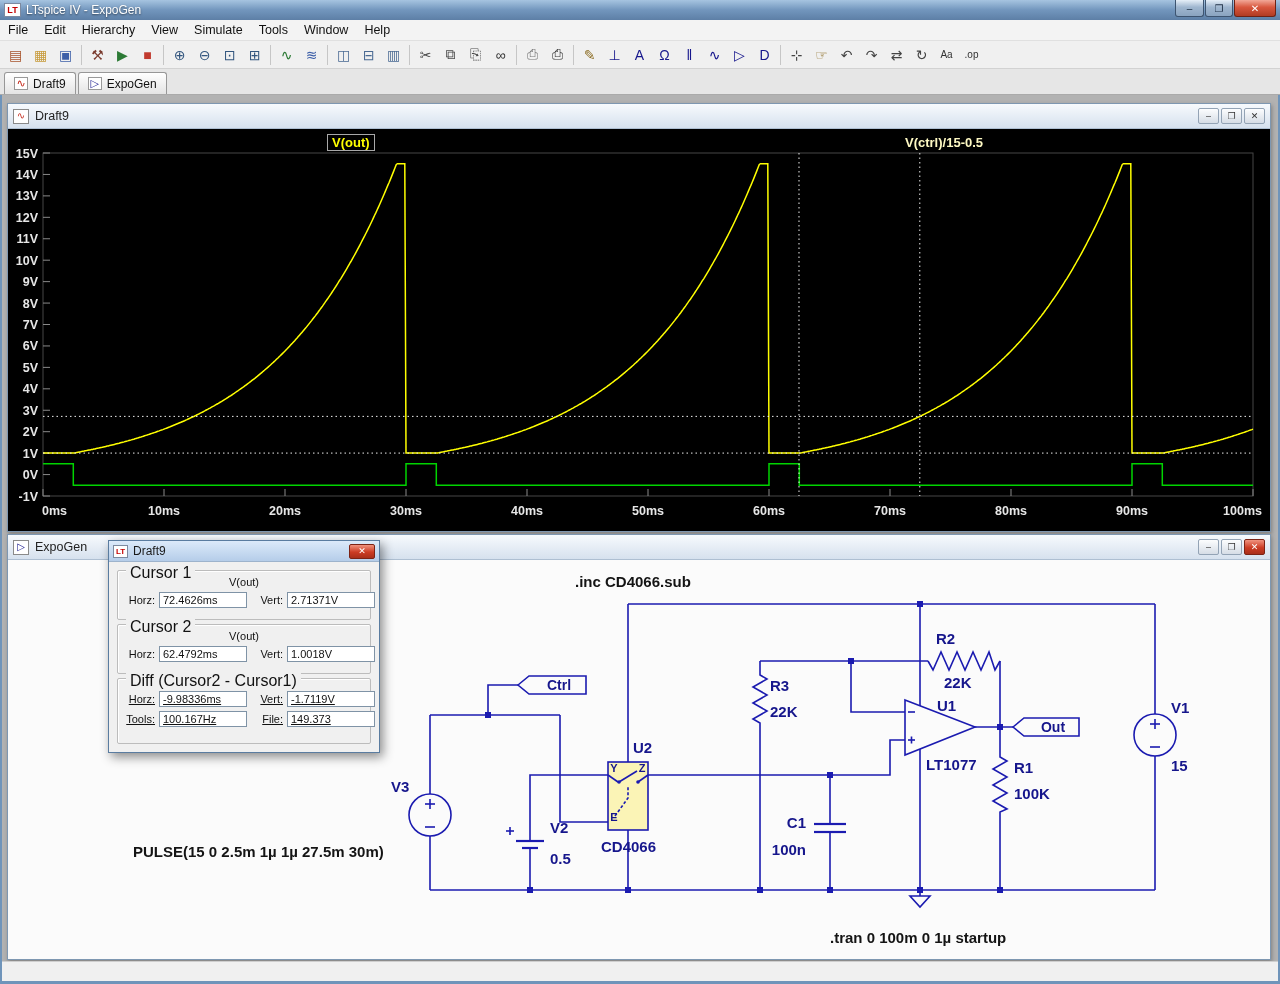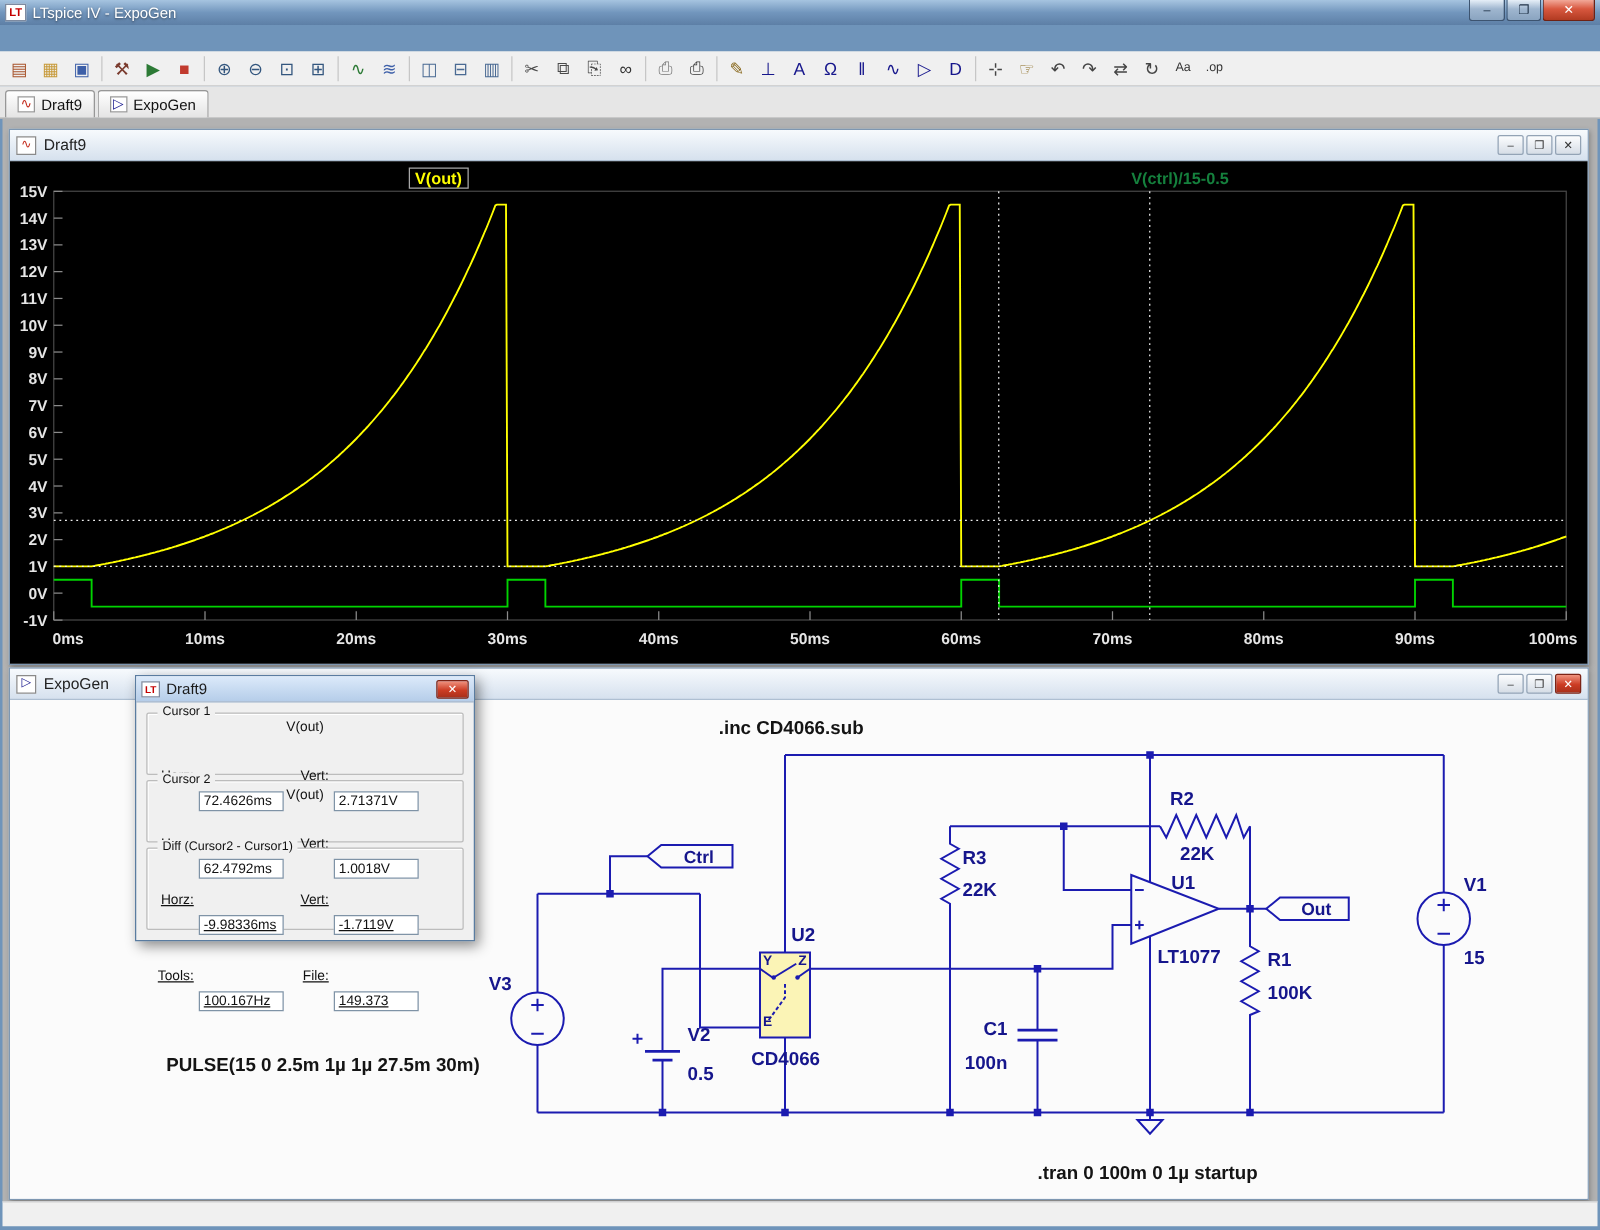--- a/index.html
+++ b/index.html
@@ -72,46 +72,56 @@
   .dialog { position:absolute; width:272px; height:213px; background:#f0f0f0; border:1px solid #5a7ca0;
     box-shadow:3px 4px 10px rgba(0,0,0,.45); z-index:50; }
   .dlgbar { height:21px; background:linear-gradient(#dceafa,#b5cde9); border-bottom:1px solid #9db3cc;
     display:flex; align-items:center; gap:5px; padding:0 4px; }
   .dlgbar .lt-logo { width:15px; height:13px; font-size:8px; }
   .dlg-title { font-size:12px; color:#1a1a1a; }
   .dlg-close { margin-left:auto; width:26px; height:15px; }
   .dlgbody { position:relative; height:190px; font-size:11px; color:#111; }
   .group { position:absolute; left:8px; right:8px; border:1px solid #bcbcbc; border-radius:2px;
     box-shadow:inset 1px 1px 0 #fff; }
-  .gtitle { position:absolute; top:-7px; left:8px; background:#f0f0f0; padding:0 4px; font-size:10px; }
+  .gtitle { position:absolute; top:-7px; left:8px; background:#f0f0f0; padding:0 4px; font-size:16px; }
   .gtrace { text-align:center; margin-top:5px; font-size:11px; }
   .grow { display:flex; align-items:center; gap:4px; padding:0 5px; margin-top:4px; }
   .glab { width:32px; text-align:right; flex:0 0 auto; }
-  .gfield { flex:0 0 auto; width:68px; height:16px; line-height:15px; background:#fff;
-    border:1px solid #7f93a6; padding:0 3px; overflow:hidden; white-space:nowrap;margin-top:41px; }
+  .gfield { flex:0 0 auto; width:88px; height:16px; line-height:15px; background:#fff;
+    border:1px solid #7f93a6; padding:0 3px; overflow:hidden; white-space:nowrap; }
 
   
   .statusbar { position:absolute; left:2px; right:2px; top:961px; height:20px; background:#f0f0f0;
     border-top:1px solid #cfcfcf; font-size:11px; color:#333; padding:2px 6px; }
 </style>
 </head>
 <body>
 
 <div class="app">
 
   <div class="titlebar">
     <span class="lt-logo">LT</span>
     <span class="title-text">LTspice IV - ExpoGen</span>
     <span class="caption-btns">
       <span class="cap-btn min">–</span>
       <span class="cap-btn max">❐</span>
       <span class="cap-btn close">✕</span>
     </span>
   </div>
 
+  <div class="menubar">
+      <span class="menu-item">File</span>
+      <span class="menu-item">Edit</span>
+      <span class="menu-item">Hierarchy</span>
+      <span class="menu-item">View</span>
+      <span class="menu-item">Simulate</span>
+      <span class="menu-item">Tools</span>
+      <span class="menu-item">Window</span>
+      <span class="menu-item">Help</span>
+    </div>
   <div class="toolbar">
       <span class="tbtn" style="color: rgb(168, 84, 44);">▤</span>
       <span class="tbtn" style="color: rgb(199, 154, 58);">▦</span>
       <span class="tbtn" style="color: rgb(61, 95, 168);">▣</span>
       <span class="tsep"></span>
       <span class="tbtn" style="color: rgb(122, 59, 46);">⚒</span>
       <span class="tbtn" style="color: rgb(44, 122, 53);">▶</span>
       <span class="tbtn" style="color: rgb(193, 58, 46);">■</span>
       <span class="tsep"></span>
       <span class="tbtn" style="color: rgb(51, 86, 126);">⊕</span>
@@ -236,21 +246,21 @@
             <line x1="1245" y1="367" x2="1245" y2="360" stroke="#8a8a8a"></line>
             <text x="1254" y="386" text-anchor="end" class="wv-lab">100ms</text>
             <polyline points="35.0,324.1 36.2,324.1 37.4,324.1 38.6,324.1 39.8,324.1 41.0,324.1 42.3,324.1 43.5,324.1 44.7,324.1 45.9,324.1 47.1,324.1 48.3,324.1 49.5,324.1 50.7,324.1 51.9,324.1 53.1,324.1 54.4,324.1 55.6,324.1 56.8,324.1 58.0,324.1 59.2,324.1 60.4,324.1 61.6,324.1 62.8,324.1 64.0,324.1 65.3,324.1 66.5,323.9 67.7,323.7 68.9,323.4 70.1,323.2 71.3,323.0 72.5,322.8 73.7,322.5 74.9,322.3 76.1,322.1 77.3,321.8 78.6,321.6 79.8,321.3 81.0,321.1 82.2,320.9 83.4,320.6 84.6,320.4 85.8,320.1 87.0,319.9 88.2,319.6 89.4,319.3 90.7,319.1 91.9,318.8 93.1,318.5 94.3,318.3 95.5,318.0 96.7,317.7 97.9,317.4 99.1,317.1 100.3,316.9 101.5,316.6 102.8,316.3 104.0,316.0 105.2,315.7 106.4,315.4 107.6,315.1 108.8,314.8 110.0,314.5 111.2,314.2 112.4,313.8 113.6,313.5 114.9,313.2 116.1,312.9 117.3,312.5 118.5,312.2 119.7,311.9 120.9,311.5 122.1,311.2 123.3,310.9 124.5,310.5 125.8,310.2 127.0,309.8 128.2,309.4 129.4,309.1 130.6,308.7 131.8,308.3 133.0,308.0 134.2,307.6 135.4,307.2 136.6,306.8 137.8,306.4 139.1,306.0 140.3,305.6 141.5,305.2 142.7,304.8 143.9,304.4 145.1,304.0 146.3,303.6 147.5,303.2 148.7,302.7 149.9,302.3 151.2,301.9 152.4,301.4 153.6,301.0 154.8,300.6 156.0,300.1 157.2,299.6 158.4,299.2 159.6,298.7 160.8,298.2 162.1,297.8 163.3,297.3 164.5,296.8 165.7,296.3 166.9,295.8 168.1,295.3 169.3,294.8 170.5,294.3 171.7,293.8 172.9,293.3 174.2,292.7 175.4,292.2 176.6,291.7 177.8,291.1 179.0,290.6 180.2,290.0 181.4,289.5 182.6,288.9 183.8,288.3 185.0,287.8 186.3,287.2 187.5,286.6 188.7,286.0 189.9,285.4 191.1,284.8 192.3,284.2 193.5,283.6 194.7,283.0 195.9,282.3 197.1,281.7 198.3,281.0 199.6,280.4 200.8,279.7 202.0,279.1 203.2,278.4 204.4,277.7 205.6,277.1 206.8,276.4 208.0,275.7 209.2,275.0 210.4,274.3 211.7,273.5 212.9,272.8 214.1,272.1 215.3,271.3 216.5,270.6 217.7,269.9 218.9,269.1 220.1,268.3 221.3,267.5 222.5,266.8 223.8,266.0 225.0,265.2 226.2,264.4 227.4,263.5 228.6,262.7 229.8,261.9 231.0,261.0 232.2,260.2 233.4,259.3 234.7,258.5 235.9,257.6 237.1,256.7 238.3,255.8 239.5,254.9 240.7,254.0 241.9,253.1 243.1,252.2 244.3,251.2 245.5,250.3 246.8,249.3 248.0,248.3 249.2,247.4 250.4,246.4 251.6,245.4 252.8,244.4 254.0,243.4 255.2,242.3 256.4,241.3 257.6,240.2 258.9,239.2 260.1,238.1 261.3,237.0 262.5,236.0 263.7,234.8 264.9,233.7 266.1,232.6 267.3,231.5 268.5,230.3 269.7,229.2 270.9,228.0 272.2,226.8 273.4,225.6 274.6,224.4 275.8,223.2 277.0,222.0 278.2,220.7 279.4,219.5 280.6,218.2 281.8,216.9 283.0,215.6 284.3,214.3 285.5,213.0 286.7,211.7 287.9,210.3 289.1,209.0 290.3,207.6 291.5,206.2 292.7,204.8 293.9,203.4 295.1,202.0 296.4,200.5 297.6,199.1 298.8,197.6 300.0,196.1 301.2,194.6 302.4,193.1 303.6,191.6 304.8,190.0 306.0,188.5 307.3,186.9 308.5,185.3 309.7,183.7 310.9,182.0 312.1,180.4 313.3,178.7 314.5,177.1 315.7,175.4 316.9,173.7 318.1,171.9 319.3,170.2 320.6,168.4 321.8,166.6 323.0,164.8 324.2,163.0 325.4,161.2 326.6,159.3 327.8,157.5 329.0,155.6 330.2,153.7 331.4,151.7 332.7,149.8 333.9,147.8 335.1,145.8 336.3,143.8 337.5,141.8 338.7,139.8 339.9,137.7 341.1,135.6 342.3,133.5 343.6,131.4 344.8,129.2 346.0,127.0 347.2,124.8 348.4,122.6 349.6,120.4 350.8,118.1 352.0,115.8 353.2,113.5 354.4,111.2 355.6,108.8 356.9,106.4 358.1,104.0 359.3,101.6 360.5,99.2 361.7,96.7 362.9,94.2 364.1,91.7 365.3,89.1 366.5,86.5 367.8,83.9 369.0,81.3 370.2,78.6 371.4,76.0 372.6,73.3 373.8,70.5 375.0,67.8 376.2,65.0 377.4,62.1 378.6,59.3 379.8,56.4 381.1,53.5 382.3,50.6 383.5,47.6 384.7,44.6 385.9,41.6 387.1,38.5 388.3,35.4 389.5,34.7 390.7,34.7 391.9,34.7 393.2,34.7 394.4,34.7 395.6,34.7 396.8,34.7 398.0,324.1 399.2,324.1 400.4,324.1 401.6,324.1 402.8,324.1 404.1,324.1 405.3,324.1 406.5,324.1 407.7,324.1 408.9,324.1 410.1,324.1 411.3,324.1 412.5,324.1 413.7,324.1 414.9,324.1 416.1,324.1 417.4,324.1 418.6,324.1 419.8,324.1 421.0,324.1 422.2,324.1 423.4,324.1 424.6,324.1 425.8,324.1 427.0,324.1 428.3,324.1 429.5,323.9 430.7,323.7 431.9,323.4 433.1,323.2 434.3,323.0 435.5,322.8 436.7,322.5 437.9,322.3 439.1,322.1 440.3,321.8 441.6,321.6 442.8,321.3 444.0,321.1 445.2,320.9 446.4,320.6 447.6,320.4 448.8,320.1 450.0,319.9 451.2,319.6 452.4,319.3 453.7,319.1 454.9,318.8 456.1,318.5 457.3,318.3 458.5,318.0 459.7,317.7 460.9,317.4 462.1,317.1 463.3,316.9 464.6,316.6 465.8,316.3 467.0,316.0 468.2,315.7 469.4,315.4 470.6,315.1 471.8,314.8 473.0,314.5 474.2,314.2 475.4,313.8 476.6,313.5 477.9,313.2 479.1,312.9 480.3,312.5 481.5,312.2 482.7,311.9 483.9,311.5 485.1,311.2 486.3,310.9 487.5,310.5 488.8,310.2 490.0,309.8 491.2,309.4 492.4,309.1 493.6,308.7 494.8,308.3 496.0,308.0 497.2,307.6 498.4,307.2 499.6,306.8 500.8,306.4 502.1,306.0 503.3,305.6 504.5,305.2 505.7,304.8 506.9,304.4 508.1,304.0 509.3,303.6 510.5,303.2 511.7,302.7 513.0,302.3 514.2,301.9 515.4,301.4 516.6,301.0 517.8,300.6 519.0,300.1 520.2,299.6 521.4,299.2 522.6,298.7 523.8,298.2 525.0,297.8 526.3,297.3 527.5,296.8 528.7,296.3 529.9,295.8 531.1,295.3 532.3,294.8 533.5,294.3 534.7,293.8 535.9,293.3 537.1,292.7 538.4,292.2 539.6,291.7 540.8,291.1 542.0,290.6 543.2,290.0 544.4,289.5 545.6,288.9 546.8,288.3 548.0,287.8 549.3,287.2 550.5,286.6 551.7,286.0 552.9,285.4 554.1,284.8 555.3,284.2 556.5,283.6 557.7,283.0 558.9,282.3 560.1,281.7 561.4,281.0 562.6,280.4 563.8,279.7 565.0,279.1 566.2,278.4 567.4,277.7 568.6,277.1 569.8,276.4 571.0,275.7 572.2,275.0 573.4,274.3 574.7,273.5 575.9,272.8 577.1,272.1 578.3,271.3 579.5,270.6 580.7,269.9 581.9,269.1 583.1,268.3 584.3,267.5 585.5,266.8 586.8,266.0 588.0,265.2 589.2,264.4 590.4,263.5 591.6,262.7 592.8,261.9 594.0,261.0 595.2,260.2 596.4,259.3 597.6,258.5 598.9,257.6 600.1,256.7 601.3,255.8 602.5,254.9 603.7,254.0 604.9,253.1 606.1,252.2 607.3,251.2 608.5,250.3 609.8,249.3 611.0,248.3 612.2,247.4 613.4,246.4 614.6,245.4 615.8,244.4 617.0,243.4 618.2,242.3 619.4,241.3 620.6,240.2 621.9,239.2 623.1,238.1 624.3,237.0 625.5,236.0 626.7,234.8 627.9,233.7 629.1,232.6 630.3,231.5 631.5,230.3 632.7,229.2 633.9,228.0 635.2,226.8 636.4,225.6 637.6,224.4 638.8,223.2 640.0,222.0 641.2,220.7 642.4,219.5 643.6,218.2 644.8,216.9 646.0,215.6 647.3,214.3 648.5,213.0 649.7,211.7 650.9,210.3 652.1,209.0 653.3,207.6 654.5,206.2 655.7,204.8 656.9,203.4 658.1,202.0 659.4,200.5 660.6,199.1 661.8,197.6 663.0,196.1 664.2,194.6 665.4,193.1 666.6,191.6 667.8,190.0 669.0,188.5 670.3,186.9 671.5,185.3 672.7,183.7 673.9,182.0 675.1,180.4 676.3,178.7 677.5,177.1 678.7,175.4 679.9,173.7 681.1,171.9 682.4,170.2 683.6,168.4 684.8,166.6 686.0,164.8 687.2,163.0 688.4,161.2 689.6,159.3 690.8,157.5 692.0,155.6 693.2,153.7 694.4,151.7 695.7,149.8 696.9,147.8 698.1,145.8 699.3,143.8 700.5,141.8 701.7,139.8 702.9,137.7 704.1,135.6 705.3,133.5 706.5,131.4 707.8,129.2 709.0,127.0 710.2,124.8 711.4,122.6 712.6,120.4 713.8,118.1 715.0,115.8 716.2,113.5 717.4,111.2 718.6,108.8 719.9,106.4 721.1,104.0 722.3,101.6 723.5,99.2 724.7,96.7 725.9,94.2 727.1,91.7 728.3,89.1 729.5,86.5 730.8,83.9 732.0,81.3 733.2,78.6 734.4,76.0 735.6,73.3 736.8,70.5 738.0,67.8 739.2,65.0 740.4,62.1 741.6,59.3 742.9,56.4 744.1,53.5 745.3,50.6 746.5,47.6 747.7,44.6 748.9,41.6 750.1,38.5 751.3,35.4 752.5,34.7 753.7,34.7 754.9,34.7 756.2,34.7 757.4,34.7 758.6,34.7 759.8,34.7 761.0,324.1 762.2,324.1 763.4,324.1 764.6,324.1 765.8,324.1 767.0,324.1 768.3,324.1 769.5,324.1 770.7,324.1 771.9,324.1 773.1,324.1 774.3,324.1 775.5,324.1 776.7,324.1 777.9,324.1 779.1,324.1 780.4,324.1 781.6,324.1 782.8,324.1 784.0,324.1 785.2,324.1 786.4,324.1 787.6,324.1 788.8,324.1 790.0,324.1 791.3,324.1 792.5,323.9 793.7,323.7 794.9,323.4 796.1,323.2 797.3,323.0 798.5,322.8 799.7,322.5 800.9,322.3 802.1,322.1 803.4,321.8 804.6,321.6 805.8,321.3 807.0,321.1 808.2,320.9 809.4,320.6 810.6,320.4 811.8,320.1 813.0,319.9 814.2,319.6 815.4,319.3 816.7,319.1 817.9,318.8 819.1,318.5 820.3,318.3 821.5,318.0 822.7,317.7 823.9,317.4 825.1,317.1 826.3,316.9 827.5,316.6 828.8,316.3 830.0,316.0 831.2,315.7 832.4,315.4 833.6,315.1 834.8,314.8 836.0,314.5 837.2,314.2 838.4,313.8 839.6,313.5 840.9,313.2 842.1,312.9 843.3,312.5 844.5,312.2 845.7,311.9 846.9,311.5 848.1,311.2 849.3,310.9 850.5,310.5 851.8,310.2 853.0,309.8 854.2,309.4 855.4,309.1 856.6,308.7 857.8,308.3 859.0,308.0 860.2,307.6 861.4,307.2 862.6,306.8 863.9,306.4 865.1,306.0 866.3,305.6 867.5,305.2 868.7,304.8 869.9,304.4 871.1,304.0 872.3,303.6 873.5,303.2 874.7,302.7 875.9,302.3 877.2,301.9 878.4,301.4 879.6,301.0 880.8,300.6 882.0,300.1 883.2,299.6 884.4,299.2 885.6,298.7 886.8,298.2 888.0,297.8 889.3,297.3 890.5,296.8 891.7,296.3 892.9,295.8 894.1,295.3 895.3,294.8 896.5,294.3 897.7,293.8 898.9,293.3 900.1,292.7 901.4,292.2 902.6,291.7 903.8,291.1 905.0,290.6 906.2,290.0 907.4,289.5 908.6,288.9 909.8,288.3 911.0,287.8 912.3,287.2 913.5,286.6 914.7,286.0 915.9,285.4 917.1,284.8 918.3,284.2 919.5,283.6 920.7,283.0 921.9,282.3 923.1,281.7 924.4,281.0 925.6,280.4 926.8,279.7 928.0,279.1 929.2,278.4 930.4,277.7 931.6,277.1 932.8,276.4 934.0,275.7 935.2,275.0 936.4,274.3 937.7,273.5 938.9,272.8 940.1,272.1 941.3,271.3 942.5,270.6 943.7,269.9 944.9,269.1 946.1,268.3 947.3,267.5 948.5,266.8 949.8,266.0 951.0,265.2 952.2,264.4 953.4,263.5 954.6,262.7 955.8,261.9 957.0,261.0 958.2,260.2 959.4,259.3 960.6,258.5 961.9,257.6 963.1,256.7 964.3,255.8 965.5,254.9 966.7,254.0 967.9,253.1 969.1,252.2 970.3,251.2 971.5,250.3 972.8,249.3 974.0,248.3 975.2,247.4 976.4,246.4 977.6,245.4 978.8,244.4 980.0,243.4 981.2,242.3 982.4,241.3 983.6,240.2 984.9,239.2 986.1,238.1 987.3,237.0 988.5,236.0 989.7,234.8 990.9,233.7 992.1,232.6 993.3,231.5 994.5,230.3 995.7,229.2 996.9,228.0 998.2,226.8 999.4,225.6 1000.6,224.4 1001.8,223.2 1003.0,222.0 1004.2,220.7 1005.4,219.5 1006.6,218.2 1007.8,216.9 1009.0,215.6 1010.3,214.3 1011.5,213.0 1012.7,211.7 1013.9,210.3 1015.1,209.0 1016.3,207.6 1017.5,206.2 1018.7,204.8 1019.9,203.4 1021.1,202.0 1022.4,200.5 1023.6,199.1 1024.8,197.6 1026.0,196.1 1027.2,194.6 1028.4,193.1 1029.6,191.6 1030.8,190.0 1032.0,188.5 1033.3,186.9 1034.5,185.3 1035.7,183.7 1036.9,182.0 1038.1,180.4 1039.3,178.7 1040.5,177.1 1041.7,175.4 1042.9,173.7 1044.1,171.9 1045.3,170.2 1046.6,168.4 1047.8,166.6 1049.0,164.8 1050.2,163.0 1051.4,161.2 1052.6,159.3 1053.8,157.5 1055.0,155.6 1056.2,153.7 1057.4,151.7 1058.7,149.8 1059.9,147.8 1061.1,145.8 1062.3,143.8 1063.5,141.8 1064.7,139.8 1065.9,137.7 1067.1,135.6 1068.3,133.5 1069.5,131.4 1070.8,129.2 1072.0,127.0 1073.2,124.8 1074.4,122.6 1075.6,120.4 1076.8,118.1 1078.0,115.8 1079.2,113.5 1080.4,111.2 1081.6,108.8 1082.9,106.4 1084.1,104.0 1085.3,101.6 1086.5,99.2 1087.7,96.7 1088.9,94.2 1090.1,91.7 1091.3,89.1 1092.5,86.5 1093.8,83.9 1095.0,81.3 1096.2,78.6 1097.4,76.0 1098.6,73.3 1099.8,70.5 1101.0,67.8 1102.2,65.0 1103.4,62.1 1104.6,59.3 1105.8,56.4 1107.1,53.5 1108.3,50.6 1109.5,47.6 1110.7,44.6 1111.9,41.6 1113.1,38.5 1114.3,35.4 1115.5,34.7 1116.7,34.7 1118.0,34.7 1119.2,34.7 1120.4,34.7 1121.6,34.7 1122.8,34.7 1124.0,324.1 1125.2,324.1 1126.4,324.1 1127.6,324.1 1128.8,324.1 1130.0,324.1 1131.3,324.1 1132.5,324.1 1133.7,324.1 1134.9,324.1 1136.1,324.1 1137.3,324.1 1138.5,324.1 1139.7,324.1 1140.9,324.1 1142.1,324.1 1143.4,324.1 1144.6,324.1 1145.8,324.1 1147.0,324.1 1148.2,324.1 1149.4,324.1 1150.6,324.1 1151.8,324.1 1153.0,324.1 1154.3,324.1 1155.5,323.9 1156.7,323.7 1157.9,323.4 1159.1,323.2 1160.3,323.0 1161.5,322.8 1162.7,322.5 1163.9,322.3 1165.1,322.1 1166.3,321.8 1167.6,321.6 1168.8,321.3 1170.0,321.1 1171.2,320.9 1172.4,320.6 1173.6,320.4 1174.8,320.1 1176.0,319.9 1177.2,319.6 1178.5,319.3 1179.7,319.1 1180.9,318.8 1182.1,318.5 1183.3,318.3 1184.5,318.0 1185.7,317.7 1186.9,317.4 1188.1,317.1 1189.3,316.9 1190.5,316.6 1191.8,316.3 1193.0,316.0 1194.2,315.7 1195.4,315.4 1196.6,315.1 1197.8,314.8 1199.0,314.5 1200.2,314.2 1201.4,313.8 1202.6,313.5 1203.9,313.2 1205.1,312.9 1206.3,312.5 1207.5,312.2 1208.7,311.9 1209.9,311.5 1211.1,311.2 1212.3,310.9 1213.5,310.5 1214.8,310.2 1216.0,309.8 1217.2,309.4 1218.4,309.1 1219.6,308.7 1220.8,308.3 1222.0,308.0 1223.2,307.6 1224.4,307.2 1225.6,306.8 1226.8,306.4 1228.1,306.0 1229.3,305.6 1230.5,305.2 1231.7,304.8 1232.9,304.4 1234.1,304.0 1235.3,303.6 1236.5,303.2 1237.7,302.7 1239.0,302.3 1240.2,301.9 1241.4,301.4 1242.6,301.0 1243.8,300.6 1245.0,300.1" fill="none" stroke="#ffff00" stroke-width="1.5"></polyline>
             <polyline points="35.0,334.8 65.3,334.8 65.3,356.3 398.0,356.3 398.0,334.8 428.3,334.8 428.3,356.3 761.0,356.3 761.0,334.8 791.3,334.8 791.3,356.3 1124.0,356.3 1124.0,334.8 1154.3,334.8 1154.3,356.3 1245.0,356.3" fill="none" stroke="#00d400" stroke-width="1.5"></polyline>
             <line x1="911.7974599999999" y1="24" x2="911.7974599999999" y2="367" stroke="#eeeeee" stroke-dasharray="1.5 3"></line>
             <line x1="35" y1="287.387341875" x2="1245" y2="287.387341875" stroke="#eeeeee" stroke-dasharray="1.5 3"></line>
             <line x1="790.9983199999999" y1="24" x2="790.9983199999999" y2="367" stroke="#eeeeee" stroke-dasharray="1.5 3"></line>
             <line x1="35" y1="324.0864125" x2="1245" y2="324.0864125" stroke="#eeeeee" stroke-dasharray="1.5 3"></line>
           </svg>
         <div class="trace-label boxed" style="left: 319px; top: 5px; color: rgb(255, 255, 0);">V(out)</div>
-        <div class="trace-label" style="left: 897px; top: 6px; color: #15803d;">V(ctrl)/15-0.5</div>
+        <div class="trace-label" style="left: 897px; top: 6px; color: #fef9c3;">V(ctrl)/15-0.5</div>
       </div>
     </div>
 
     <div class="child" style="left:5px; top:439px; width:1264px;">
       <div class="childbar">
         <span class="child-ico schico">▷</span>
         <span>ExpoGen</span>
         <span class="cbtns">
           <span class="cbtn">–</span>
           <span class="cbtn">❐</span>

